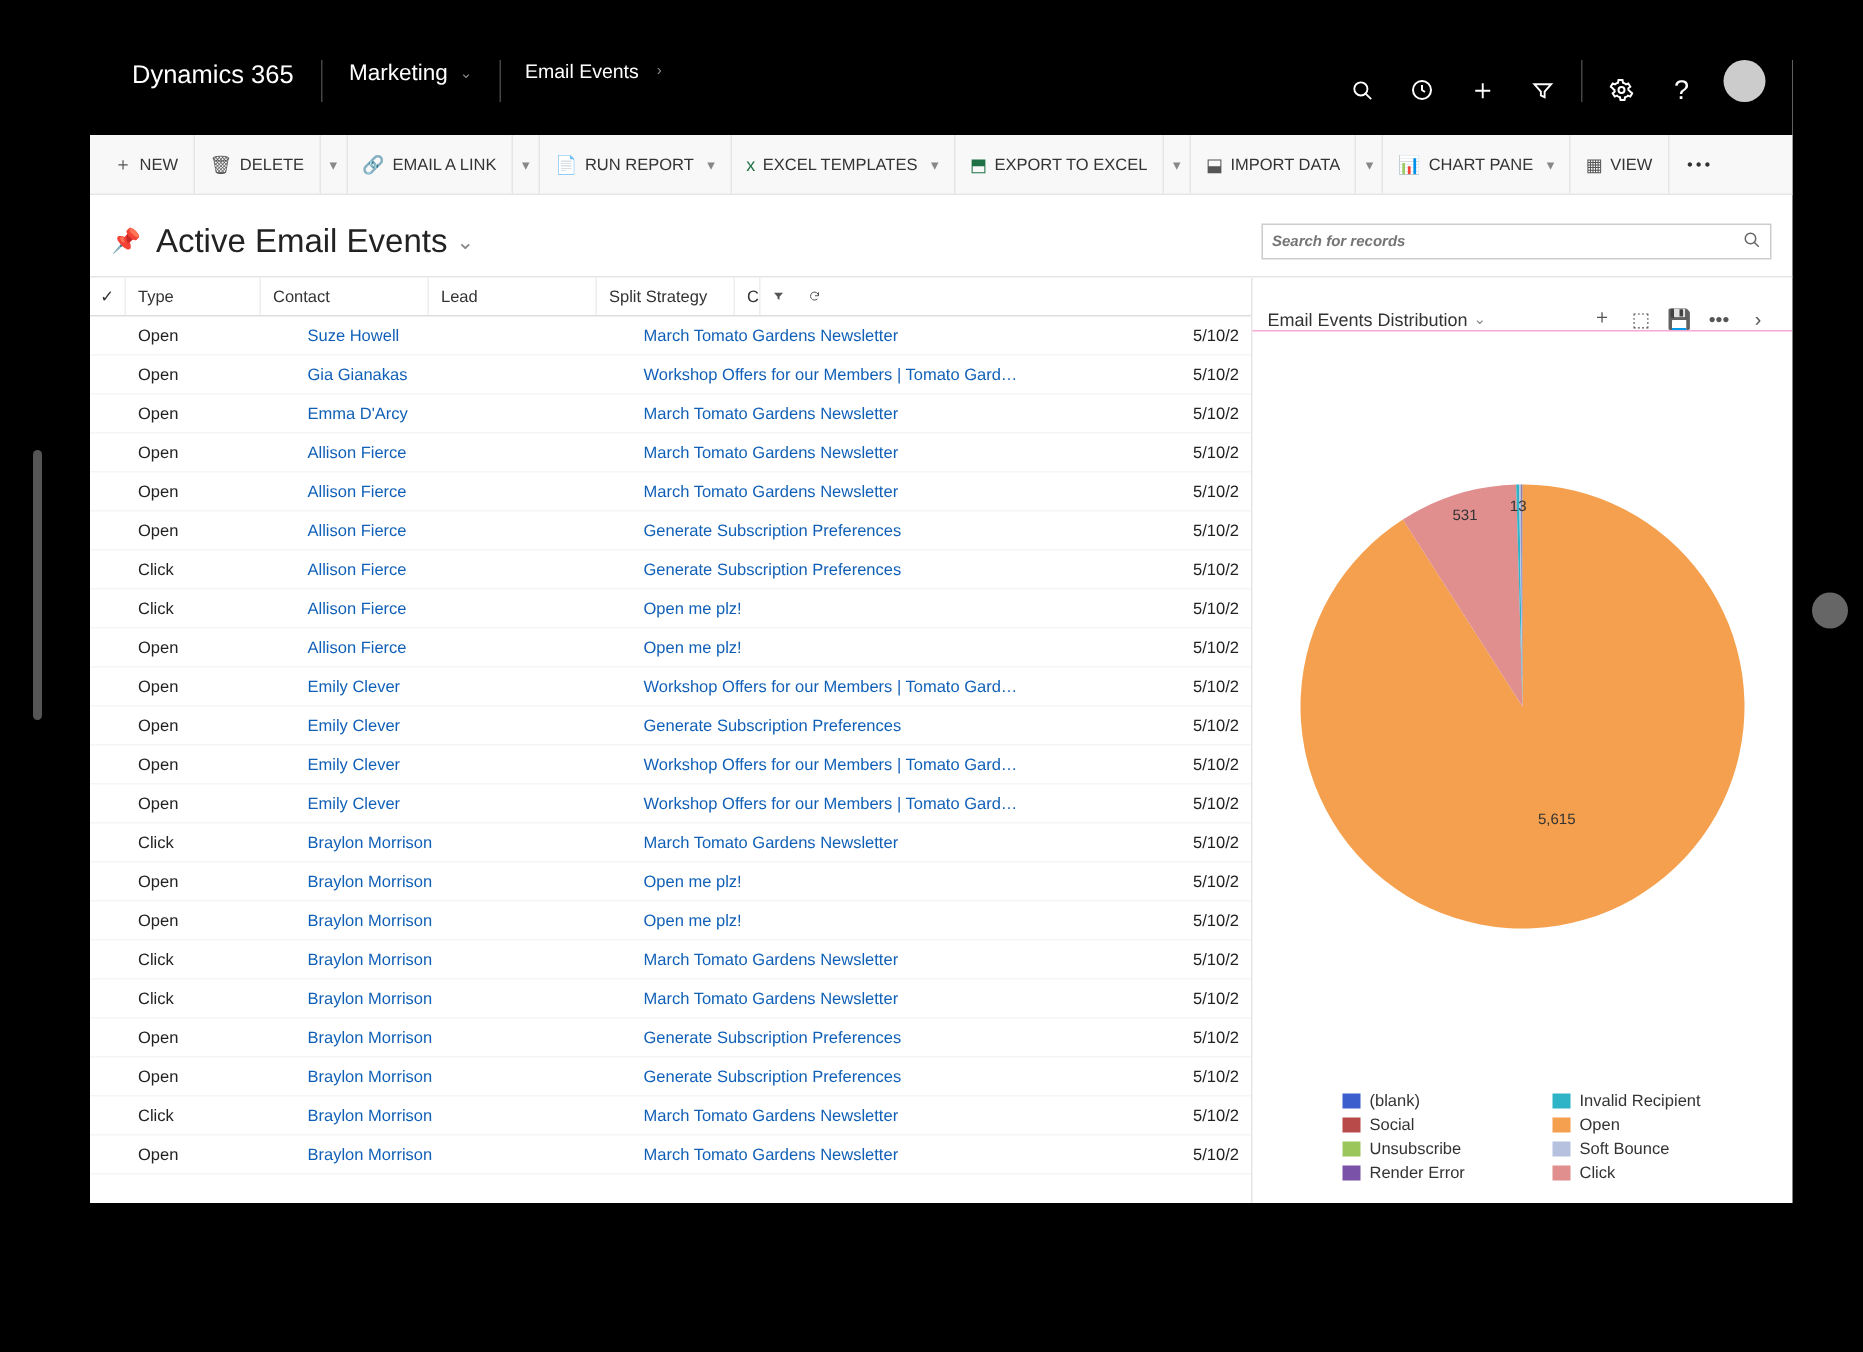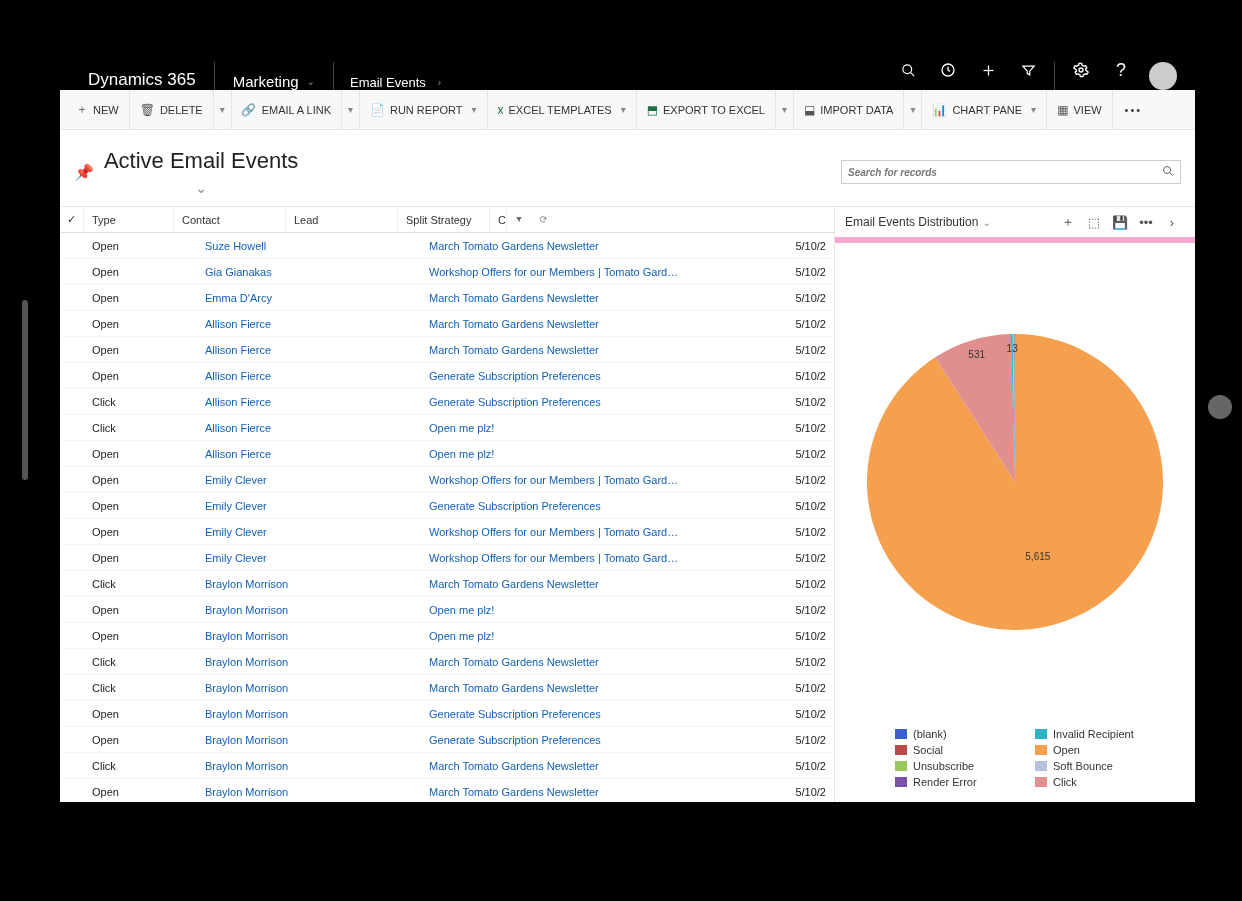--- a/index.html
+++ b/index.html
@@ -1,36 +1,36 @@
 <!DOCTYPE html>
 <html><head>
 <meta charset="utf-8">
 <style>
 * { margin: 0; padding: 0; box-sizing: border-box; font-family: "Segoe UI", Arial, sans-serif; }
 body { background: #000; width: 1242px; height: 901px; position: relative; }
 .app-window { position: absolute; left: 60px; top: 40px; width: 1135px; height: 762px; background: #fff; overflow: hidden; display: flex; flex-direction: column; }
 
-.top-bar { background: #000; height: 50px; display: flex; align-items: flex-end; color: #fff; padding: 0 10px; }
+.top-bar { background: #000; height: 50px; display: flex; align-items: flex-start; color: #fff; padding: 0 10px; }
 .top-logo { font-size: 17px; font-weight: 400; padding: 0 18px; }
 .top-sep { width: 1px; height: 28px; background: #444; }
 .top-module { padding: 0 18px; font-size: 15px; display: flex; align-items: center; gap: 8px; cursor: pointer; }
 .top-crumb { padding: 0 16px; font-size: 13px; display: flex; align-items: center; gap: 12px; cursor: pointer; }
 .top-spacer { flex: 1; }
 .top-icon { width: 40px; height: 40px; display: flex; align-items: center; justify-content: center; cursor: pointer; font-size: 16px; }
 .avatar { width: 28px; height: 28px; border-radius: 50%; background: #ccc; margin: 0 8px; cursor: pointer; }
 
 .cmd-bar { background: #f8f8f8; border-bottom: 1px solid #e5e5e5; height: 40px; display: flex; align-items: center; padding: 0 6px; font-size: 11px; color: #333; }
 .cmd { display: flex; align-items: center; gap: 5px; padding: 0 10px; height: 100%; cursor: pointer; border-right: 1px solid #e5e5e5; }
 .cmd-icon { color: #555; font-size: 12px; }
 .cmd-drop { padding: 0 6px; border-right: 1px solid #e5e5e5; height:100%; display:flex; align-items:center; cursor:pointer;}
 .ellipsis { padding: 0 12px; cursor: pointer; letter-spacing: 2px; }
 
 .view-header { display: flex; align-items: center; padding: 18px 14px 10px 14px; }
 .pin-icon { color: #666; margin-right: 10px; cursor: pointer; }
-.view-title { font-size: 22px; font-weight: 300; color: #222; display:flex; align-items:center; gap:6px; cursor:pointer;flex-direction:column;}
+.view-title { font-size: 22px; font-weight: 300; color: #222; display:flex; align-items:center; gap:6px; cursor:pointer;}
 .view-spacer { flex: 1; }
 .search-box { width: 340px; height: 24px; border: 1px solid #ccc; display: flex; align-items: center; padding: 0 6px; font-size: 11px; color: #888; font-style: italic; }
 .search-box input { border: none; outline: none; flex: 1; font-size: 10px; font-style: italic; color: #333; font-weight: bold; }
 .search-glass { color: #666; cursor: pointer; }
 
 .main-area { flex: 1; display: flex; overflow: hidden; border-top: 1px solid #e5e5e5; }
 
 .grid-wrap { flex: 0 0 775px; display: flex; flex-direction: column; border-right: 1px solid #e5e5e5; }
 .grid-head { display: flex; border-bottom: 1px solid #ddd; font-size: 11px; color: #333; height: 26px; align-items: center; }
 .gh { border-right: 1px solid #eee; padding: 0 8px; height: 100%; display: flex; align-items: center; }
@@ -49,21 +49,21 @@
 .cell { padding: 0 8px; overflow: hidden; white-space: nowrap; text-overflow: ellipsis; }
 .c-check { width: 24px; }
 .c-type { width: 90px; color: #222; }
 .c-contact { width: 112px; color: #1160b7; cursor: pointer; margin-left: 23px; }
 .c-lead { width: 112px; }
 .c-email { width: 268px; color: #1160b7; cursor: pointer; }
 .c-split { width: 92px; }
 .c-date { flex: 1; text-align: right; color: #222; padding-right: 8px; }
 
 .chart-pane { flex: 1; display: flex; flex-direction: column; padding: 0; }
-.chart-head { display: flex; align-items: center; height: 36px; padding: 0 10px; font-size: 12px; color: #333; border-bottom: 6px solid #f9a8d4; }
+.chart-head { display: flex; align-items: flex-end; height: 36px; padding: 0 10px; font-size: 12px; color: #333; border-bottom: 1px solid #f9a8d4; }
 .chart-title { flex: 1; display: flex; align-items: center; gap: 4px; cursor: pointer; }
 .chart-tool { width: 26px; text-align: center; cursor: pointer; color: #555; font-size: 13px; }
 .chart-body { flex: 1; display: flex; align-items: center; justify-content: center; position: relative; }
 .pie-svg { width: 310px; height: 310px; }
 .chart-legend { padding: 8px 40px 14px 60px; font-size: 11px; color: #333; display: grid; grid-template-columns: 1fr 1fr; gap: 4px 20px; }
 .leg-item { display: flex; align-items: center; gap: 6px; }
 .leg-sw { width: 12px; height: 10px; }
 
 .left-handle { position: absolute; left: 22px; top: 300px; width: 6px; height: 180px; background: #555; border-radius: 3px; }
 .right-handle { position: absolute; right: 10px; top: 395px; width: 24px; height: 24px; background: #666; border-radius: 50%; }

